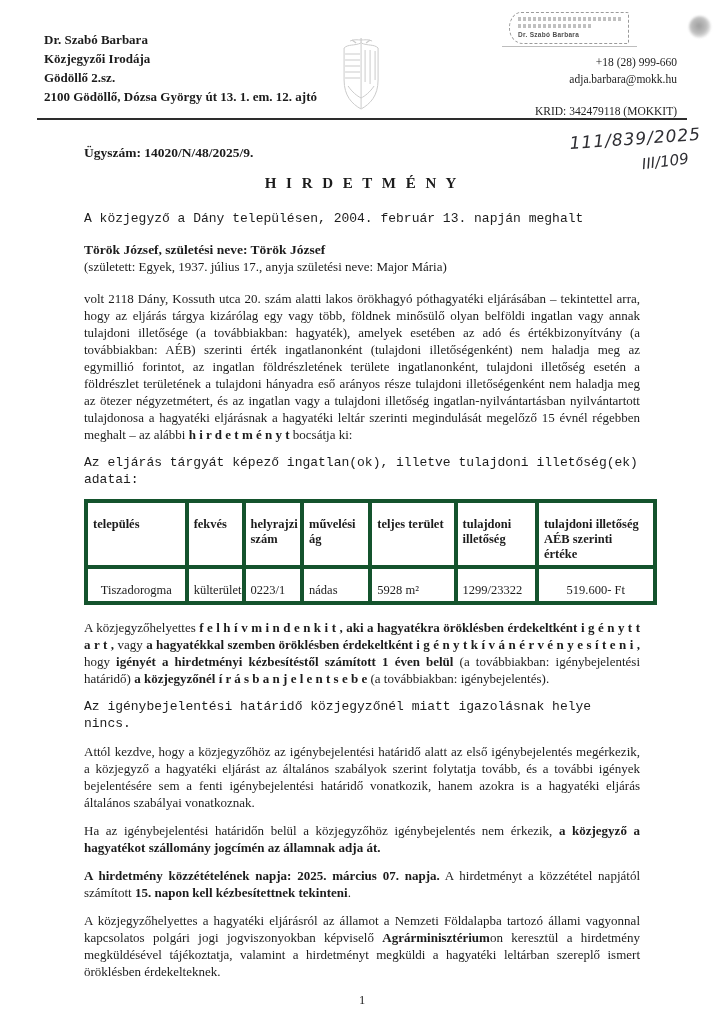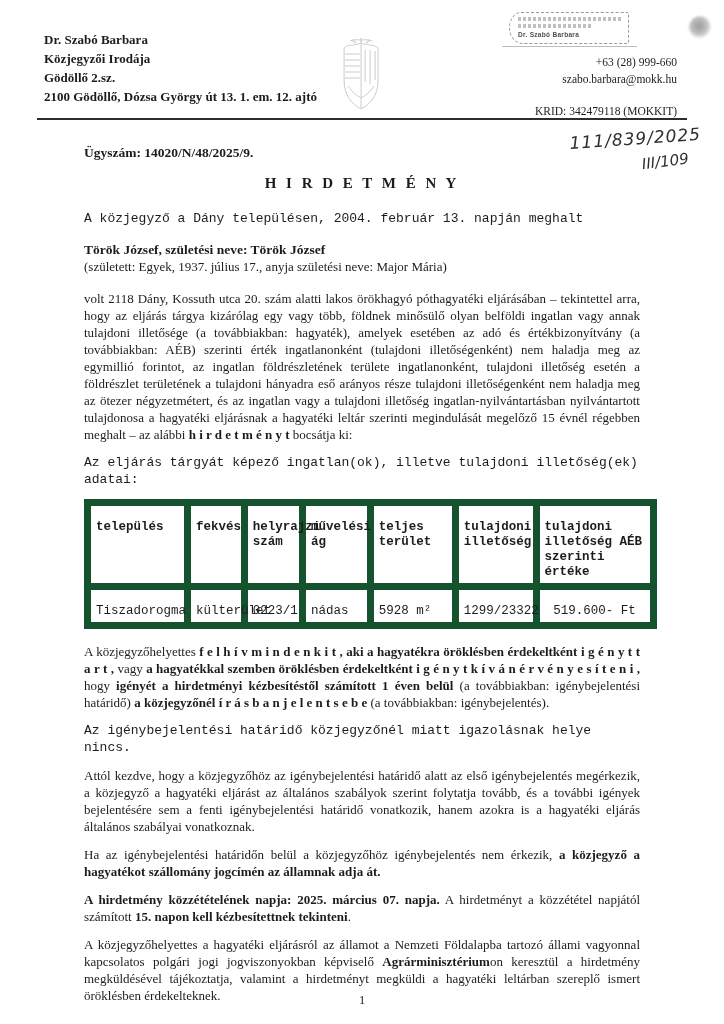--- a/index.html
+++ b/index.html
@@ -44,21 +44,21 @@
   .case-number{font-weight:bold;font-size:13.5px;margin:20px 0 14px 0;}
   .doc-title{text-align:center;font-weight:bold;font-size:15px;letter-spacing:3px;margin:2px 0 18px 0;}
   p.doc{margin:0 0 11px 0;text-align:justify;}
   p.noj{text-align:left;font-family:Liberation Mono, monospace;}
   .name-block{text-align:left;margin:14px 0 15px 0;}
   .name-line{font-weight:bold;font-size:13.5px;}
   .birth-line{font-size:13px;}
   .seg-b{font-weight:bold;}
   
   table.prop{border-collapse:collapse;width:103%;margin:4px 0 14px 0;font-size:12.5px;table-layout:fixed;}
-  table.prop th,table.prop td{border:7px solid #14532d;padding:14px 5px 3px 5px;vertical-align:top;font-family:Liberation Mono, monospace;}
+  table.prop th,table.prop td{border:4px solid #14532d;padding:14px 5px 3px 5px;vertical-align:top;}
   table.prop{border:2px solid #3c3c3c;}
   table.prop th{text-align:left;font-weight:bold;line-height:15px;}
   table.prop td{line-height:15px;}
   td.cc{text-align:center;}
   td.cr{text-align:center;}
   col.c0{width:17.7%;}col.c1{width:10%;}col.c2{width:10.3%;}col.c3{width:12%;}
   col.c4{width:15%;}col.c5{width:14.3%;}col.c6{width:20.7%;}
   
   .page-number{position:absolute;bottom:16px;left:0;right:0;text-align:center;font-size:12.5px;}
 </style>
@@ -94,22 +94,22 @@
 
     <div class="stamp">
       <div class="blur-line"></div>
       <div class="blur-line short"></div>
       <div class="stamp-name">Dr. Szabó Barbara</div>
     </div>
     <div class="stamp-underline"></div>
     <div class="corner-seal"></div>
 
     <div class="contact">
-      <div>+63 (28) 999-660</div>
-      <div>szabo.barbara@mokk.hu</div>
+      <div>+18 (28) 999-660</div>
+      <div>adja.barbara@mokk.hu</div>
     </div>
     <div class="krid">KRID: 342479118 (MOKKIT)</div>
   </div>
 
   <div class="content">
     <div class="case-number">Ügyszám: 14020/N/48/2025/9.</div>
 
     <div class="doc-title">H I R D E T M É N Y</div>
 
     <p class="doc noj">A közjegyző a Dány településen, 2004. február 13. napján meghalt</p>

